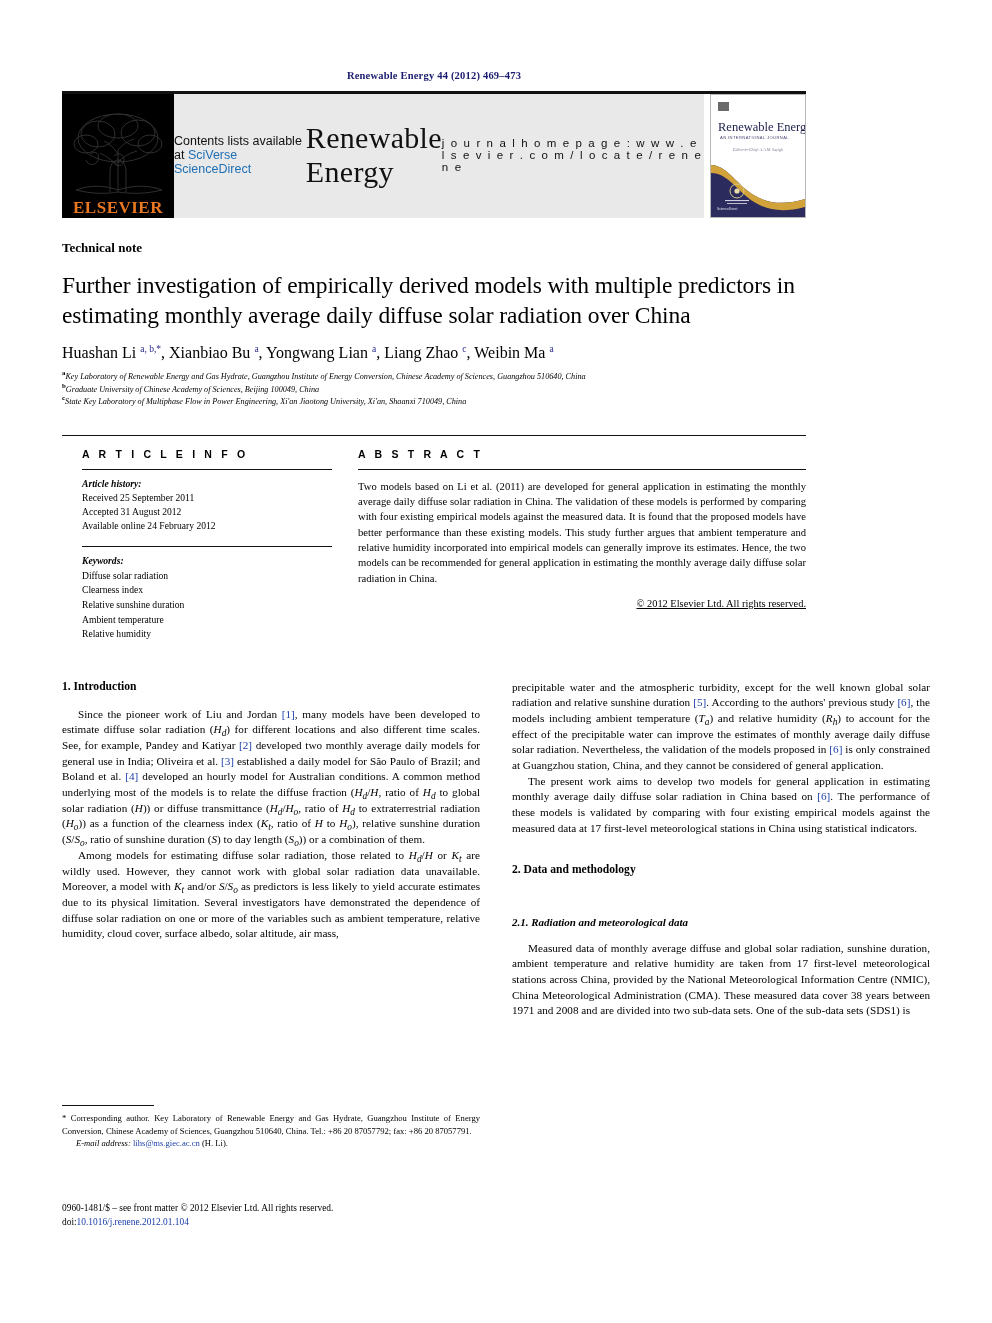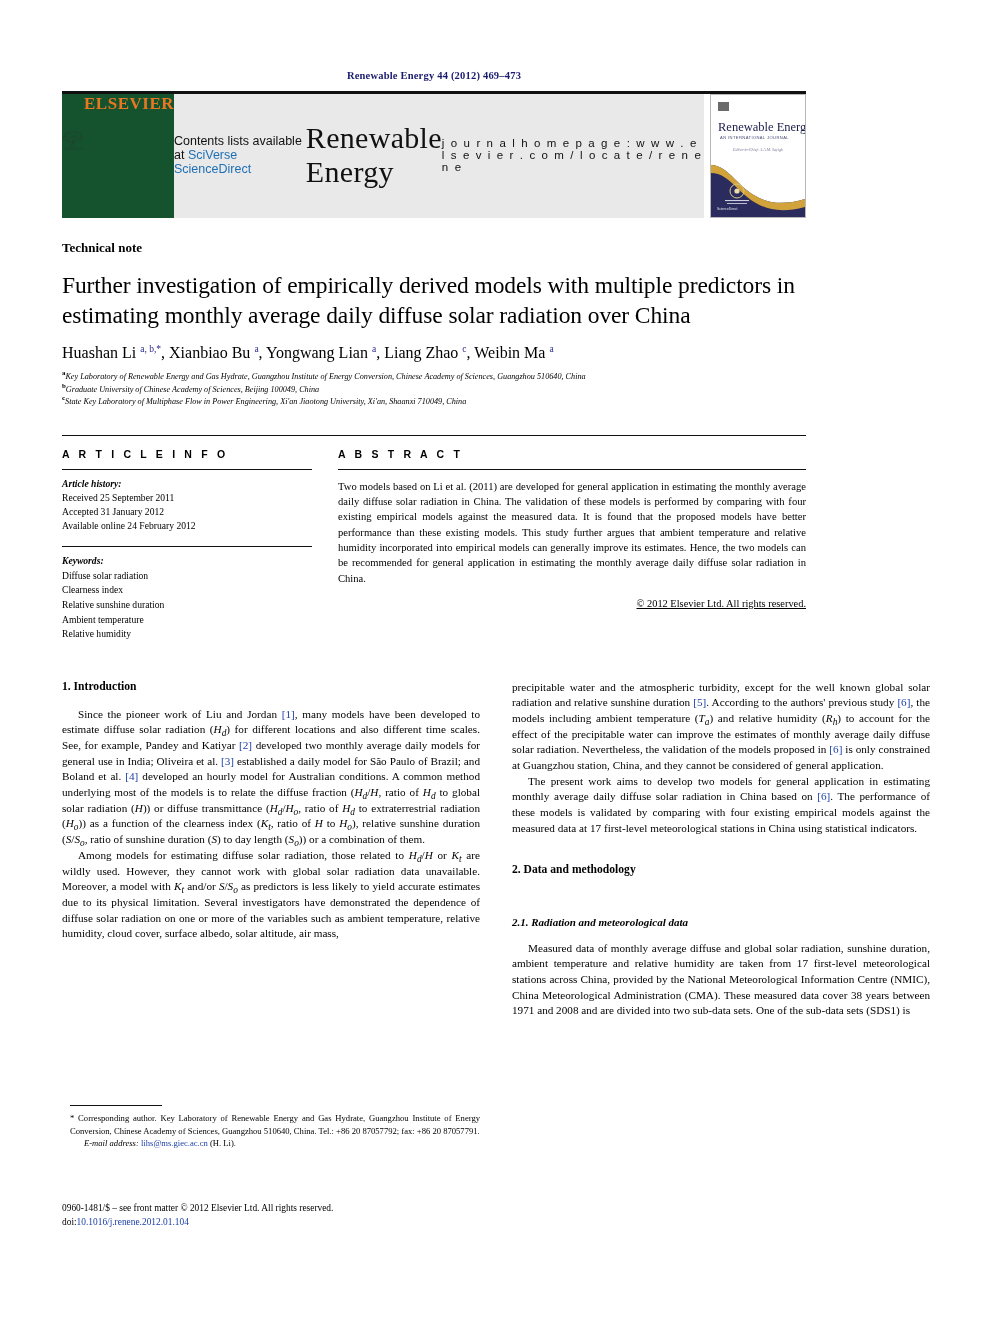--- a/index.html
+++ b/index.html
@@ -34,25 +34,25 @@
   .masthead {
     margin: 0 62px;
     display:flex;
     align-items:stretch;
     height: 124px;
   }
   .elsevier-logo {
     width: 112px;
     flex: 0 0 112px;
     display:flex;
-    flex-direction:row;
-    align-items:flex-start;
+    flex-direction:column;
+    align-items:center;
     justify-content:flex-end;
     padding-bottom:2px;
-    background:#14532d;
+    background:#000000;
   }
   .tree-svg { display:block; }
   .elsevier-word {
     font-family:"Liberation Serif", serif;
     font-size:17px;
     letter-spacing:0.5px;
     color:#E87722;
     font-weight:600;
     line-height:1;
     margin-top:1px;
@@ -125,21 +125,21 @@
   .affils sup { font-style:normal; font-weight:bold; font-size:6.8px; }
 
   
   .infoabs {
     margin: 26px 62px 0 62px;
     border-top: 1px solid #111;
     padding-top: 0;
     display:flex;
     gap: 26px;
   }
-  .col-info { width: 250px; flex:0 0 250px; }
+  .col-info { width: 250px; flex:0 0 250px;margin-left:20px; }
   .col-abs { flex:1 1 auto; }
   .sec-head {
     font-family:"Liberation Sans", sans-serif;
     font-size:10.5px;
     font-weight:bold;
     letter-spacing:3.2px;
     padding: 12px 0 9px 0;
   }
   .hr-thin { border-top:1px solid #111; }
   .info-block { padding-top:7px; font-size:9.6px; line-height:1.48; }
@@ -187,21 +187,21 @@
   .h3 {
     font-size:11px;
     font-weight:bold;
     font-style:italic;
     margin: 40px 0 13px 0;
   }
   .ref { color:#1a3ea8; }
   .lnk { color:#1a3ea8; }
   .footnote-wrap {
     position:absolute;
-    left:8px; right:0;
+    left:0; right:0;
     bottom: 0;
   }
   .fn-rule { width:92px; border-top:1px solid #111; margin-bottom:6px; }
   .footnote {
     font-size:8.6px;
     line-height:1.45;
     text-align:justify;
     font-family:"Liberation Serif", serif;
   }
   .footnote .em { font-style:italic; }
@@ -289,21 +289,21 @@
   </div>
 
   <div class="infoabs">
 
     <div class="col-info">
       <div class="sec-head">A R T I C L E   I N F O</div>
       <div class="hr-thin"></div>
       <div class="info-block">
         <div class="lbl">Article history:</div>
         <div>Received 25 September 2011</div>
-        <div>Accepted 31 January 2012</div>
+        <div>Accepted 31 August 2012</div>
         <div>Available online 24 February 2012</div>
       </div>
       <div class="info-gap"></div>
       <div class="hr-thin"></div>
       <div class="kw-block">
         <div class="lbl">Keywords:</div>
         <div>Diffuse solar radiation</div>
         <div>Clearness index</div>
         <div>Relative sunshine duration</div>
         <div>Ambient temperature</div>

